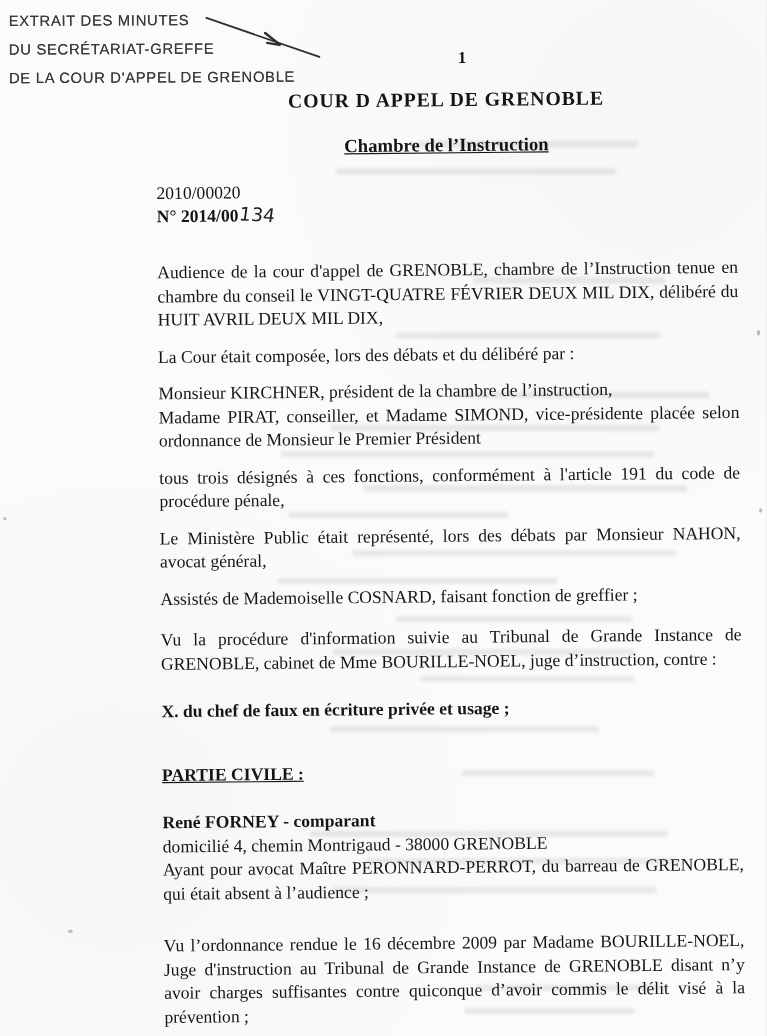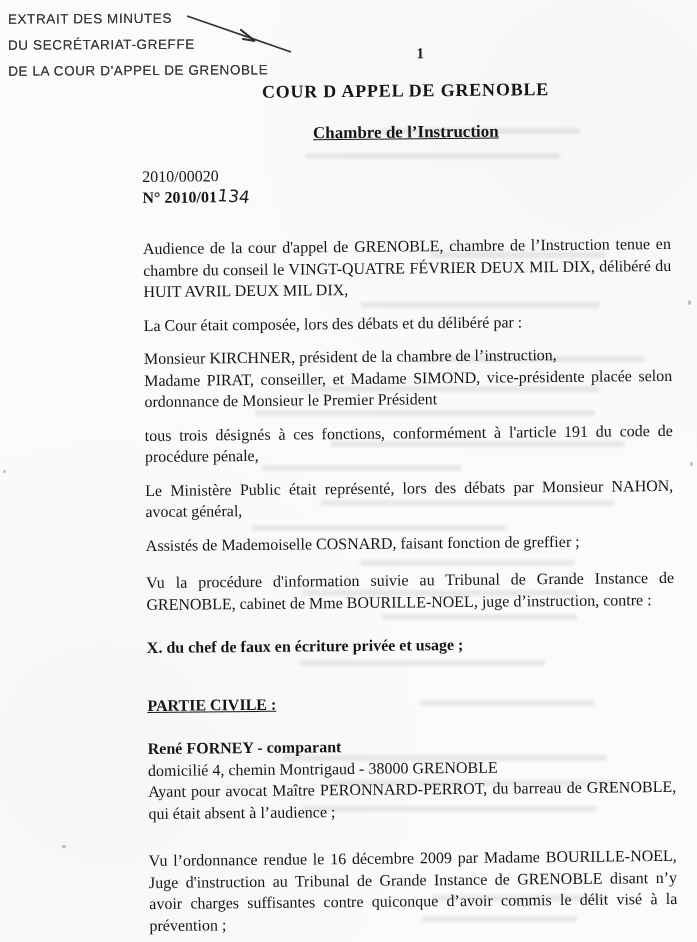--- a/index.html
+++ b/index.html
@@ -122,21 +122,21 @@
     <div class="page-number">1</div>
 
     <div class="court-title">COUR D APPEL DE GRENOBLE</div>
 
     <div class="chamber">
       <span>Chambre de l’Instruction</span>
     </div>
 
     <div class="case-block">
       <div>2010/00020</div>
-      <div class="case-line2"><span>N° 2010/01</span><span class="handwritten">134</span></div>
+      <div class="case-line2"><span>N° 2014/00</span><span class="handwritten">134</span></div>
     </div>
 
     <div class="body-text">
 
       <p>Audience de la cour d'appel de GRENOBLE, chambre de l’Instruction tenue en chambre du conseil le VINGT-QUATRE FÉVRIER DEUX MIL DIX, délibéré du HUIT AVRIL DEUX MIL DIX,</p>
 
       <p>La Cour était composée, lors des débats et du délibéré par :</p>
 
       <p><span class="block-line">Monsieur KIRCHNER, président de la chambre de l’instruction,</span><span>Madame PIRAT, conseiller, et Madame SIMOND, vice-présidente placée selon ordonnance de Monsieur le Premier Président</span></p>
 

